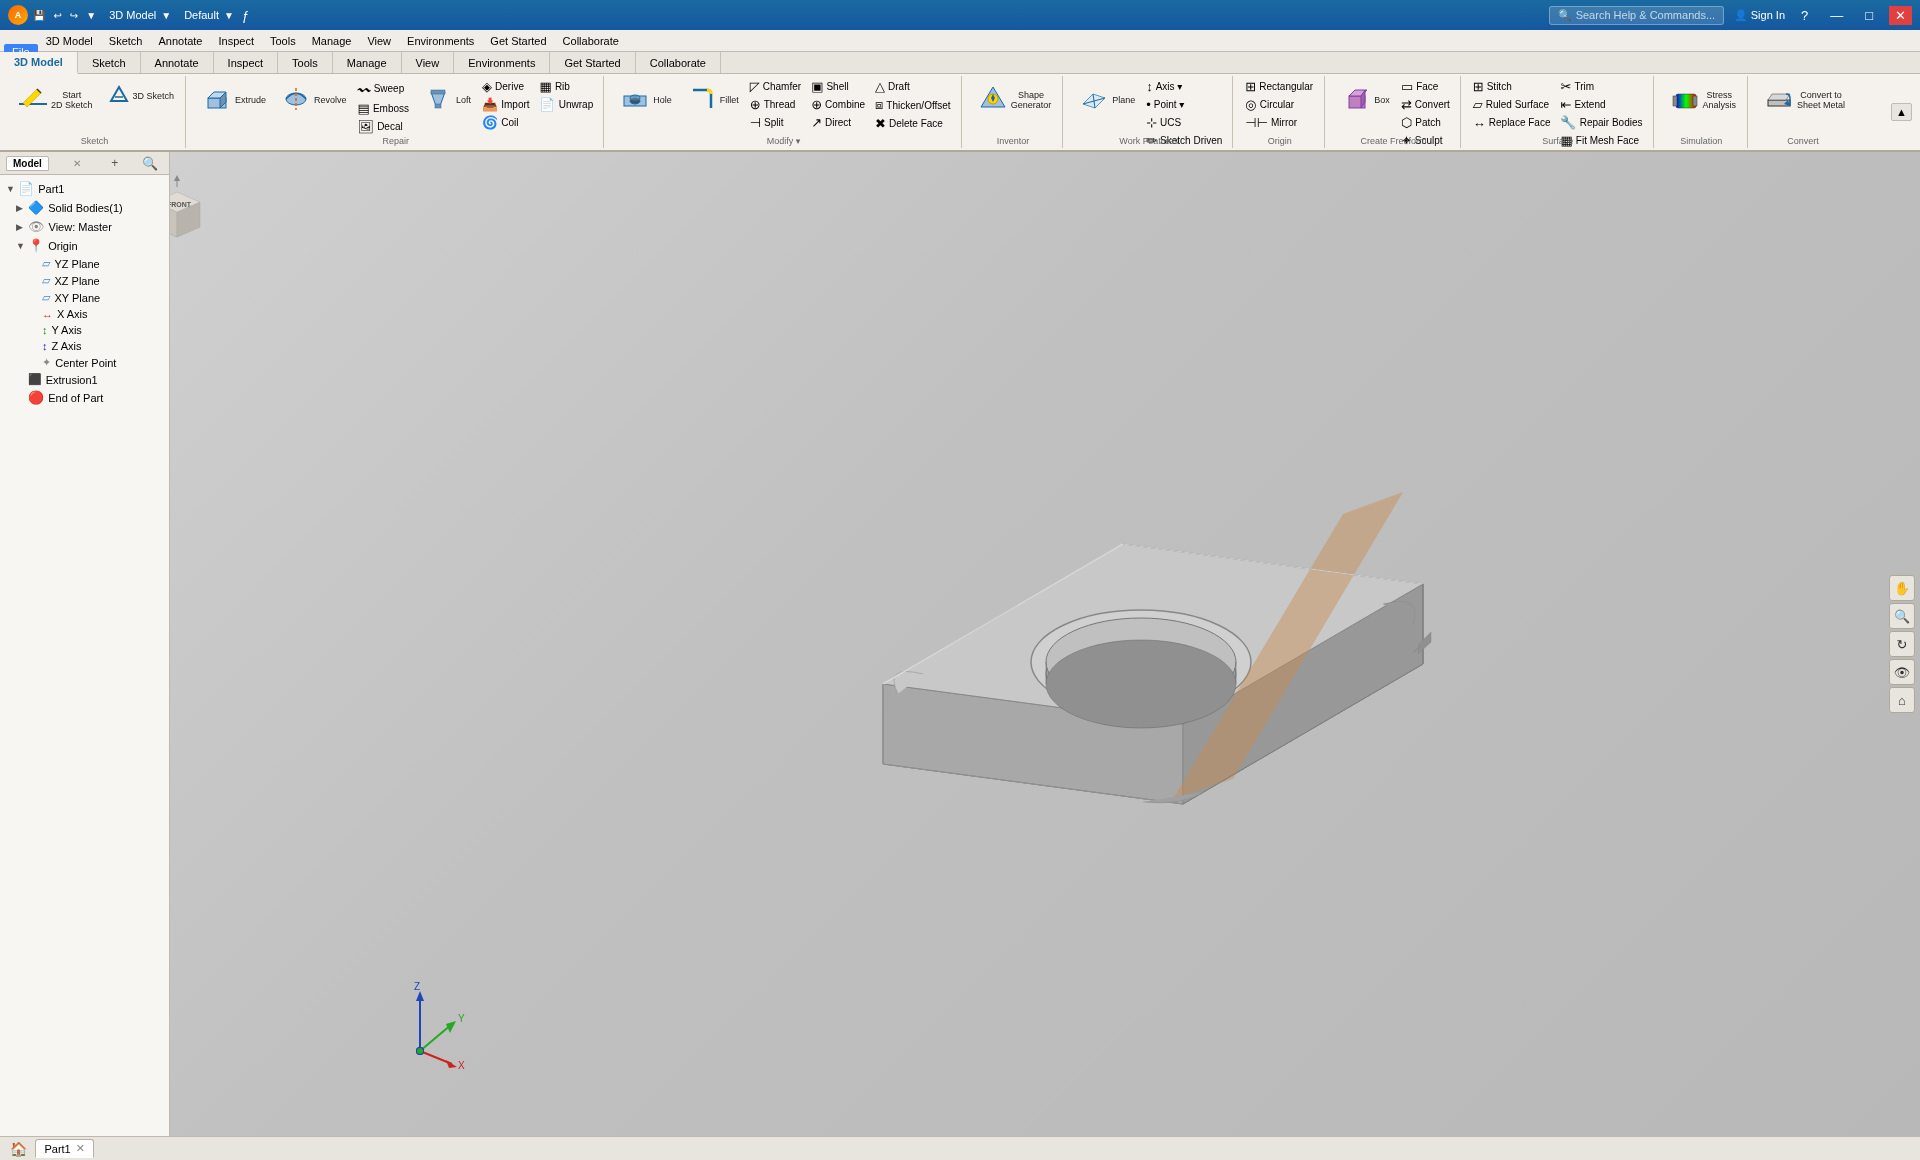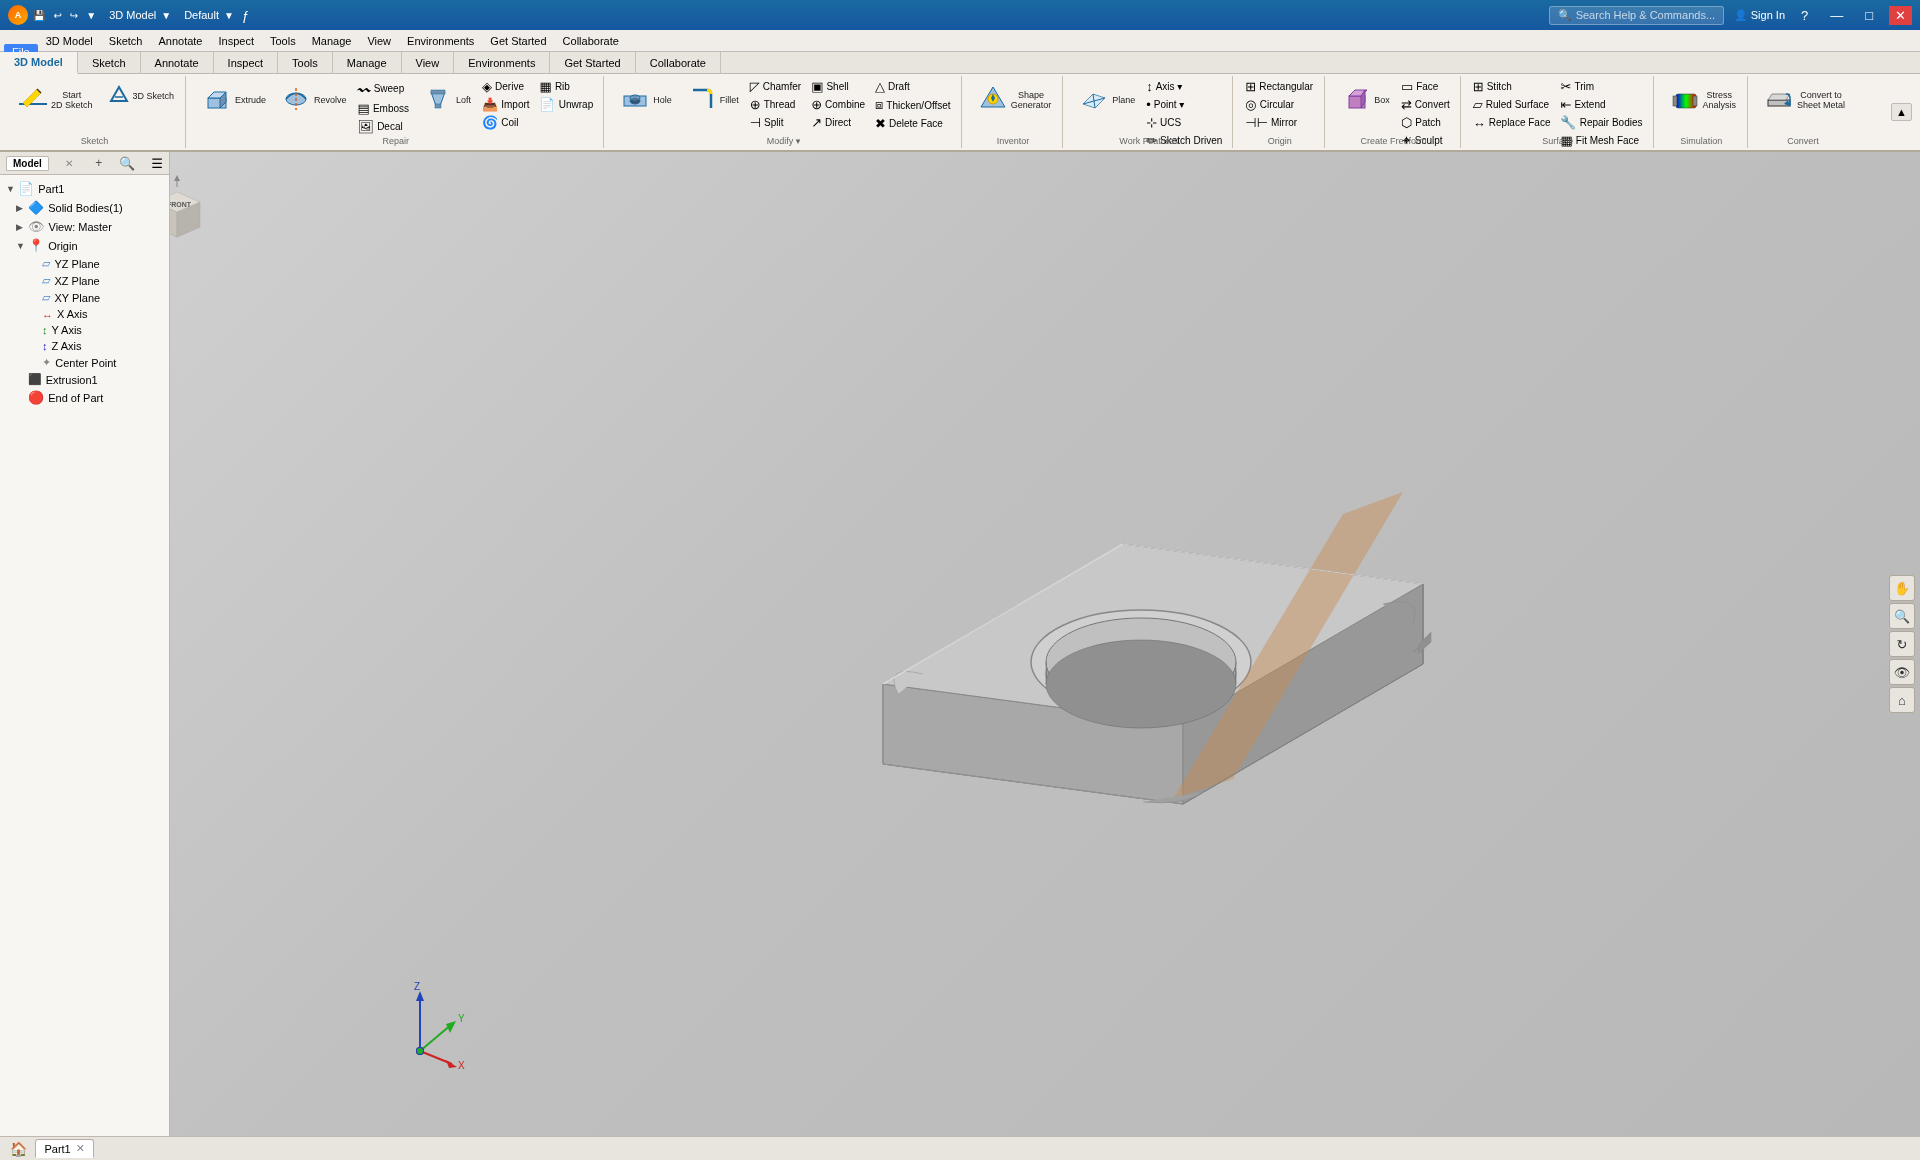--- a/index.html
+++ b/index.html
@@ -148,21 +148,21 @@
       display: flex;
       flex-direction: column;
       flex-shrink: 0;
     }
     #browser-header {
       display: flex;
       align-items: center;
       padding: 3px 6px;
       background: #e8e4de;
       border-bottom: 1px solid #c0b8b0;
-      gap: 12px;
+      gap: 20px;
     }
     .browser-tab {
       font-size: 10px;
       padding: 1px 6px;
       cursor: pointer;
       background: #f8f6f2;
       border: 1px solid #c0b8b0;
       border-radius: 2px 2px 0 0;
     }
     .browser-tab.active { background: white; font-weight: bold; }

